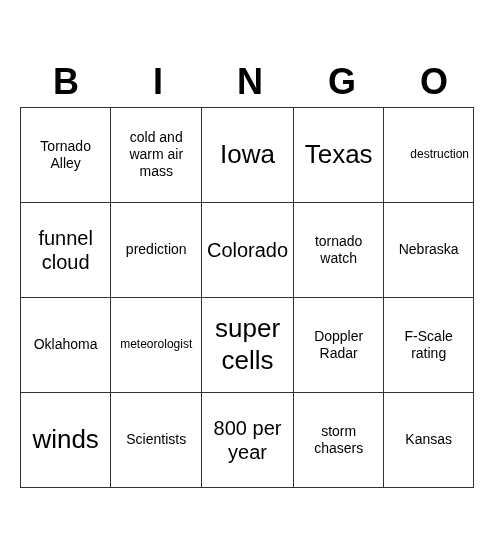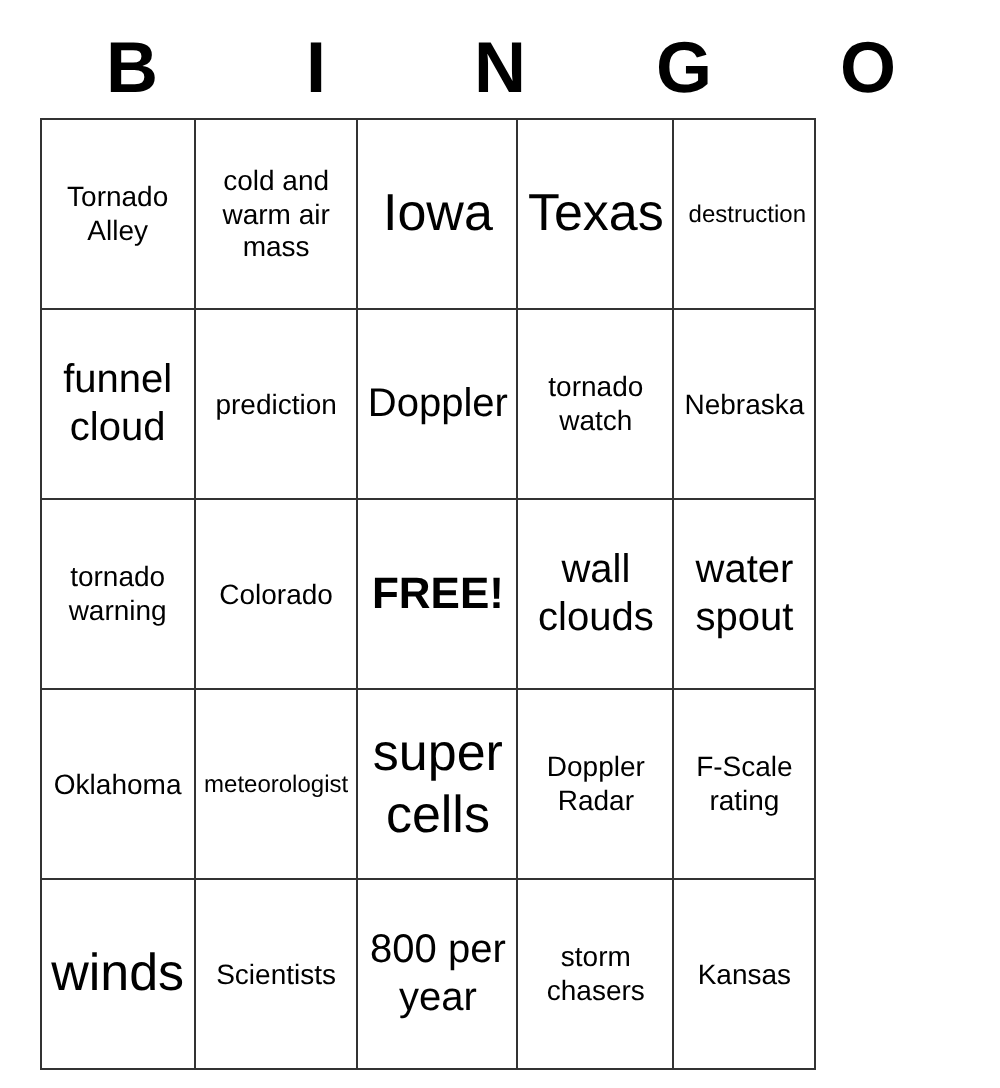--- a/index.html
+++ b/index.html
@@ -26,21 +26,21 @@
 
     .bingo-header-cell {
       flex: 1;
       text-align: center;
       font-size: 36px;
       font-weight: bold;
       padding: 4px 0;
     }
 
     .bingo-grid {
-      width: 388px;
+      width: 454px;
       border-collapse: collapse;
     }
 
     .bingo-grid td {
       border: 1px solid #333;
       text-align: center;
       vertical-align: middle;
       width: 92px;
       height: 95px;
       padding: 4px;
@@ -64,30 +64,23 @@
         <tr>
           <td style="font-size: 14px;">Tornado Alley</td>
           <td style="font-size: 14px;">cold and warm air mass</td>
           <td style="font-size: 26px;">Iowa</td>
           <td style="font-size: 26px;">Texas</td>
           <td style="font-size: 12px; text-align: right;">destruction</td>
         </tr>
         <tr>
           <td style="font-size: 20px;">funnel cloud</td>
           <td style="font-size: 14px;">prediction</td>
-          <td style="font-size: 20px;">Doppler</td>
+          <td style="font-size: 20px;">Colorado</td>
           <td style="font-size: 14px;">tornado watch</td>
           <td style="font-size: 14px;">Nebraska</td>
-        </tr>
-        <tr>
-          <td style="font-size: 14px;">tornado warning</td>
-          <td style="font-size: 14px;">Colorado</td>
-          <td style="font-size: 22px; font-weight: bold;">FREE!</td>
-          <td style="font-size: 20px;">wall clouds</td>
-          <td style="font-size: 20px;">water spout</td>
         </tr>
         <tr>
           <td style="font-size: 14px;">Oklahoma</td>
           <td style="font-size: 12px;">meteorologist</td>
           <td style="font-size: 26px; margin-left: 16px;">super cells</td>
           <td style="font-size: 14px;">Doppler Radar</td>
           <td style="font-size: 14px;">F-Scale rating</td>
         </tr>
         <tr>
           <td style="font-size: 26px;">winds</td>

